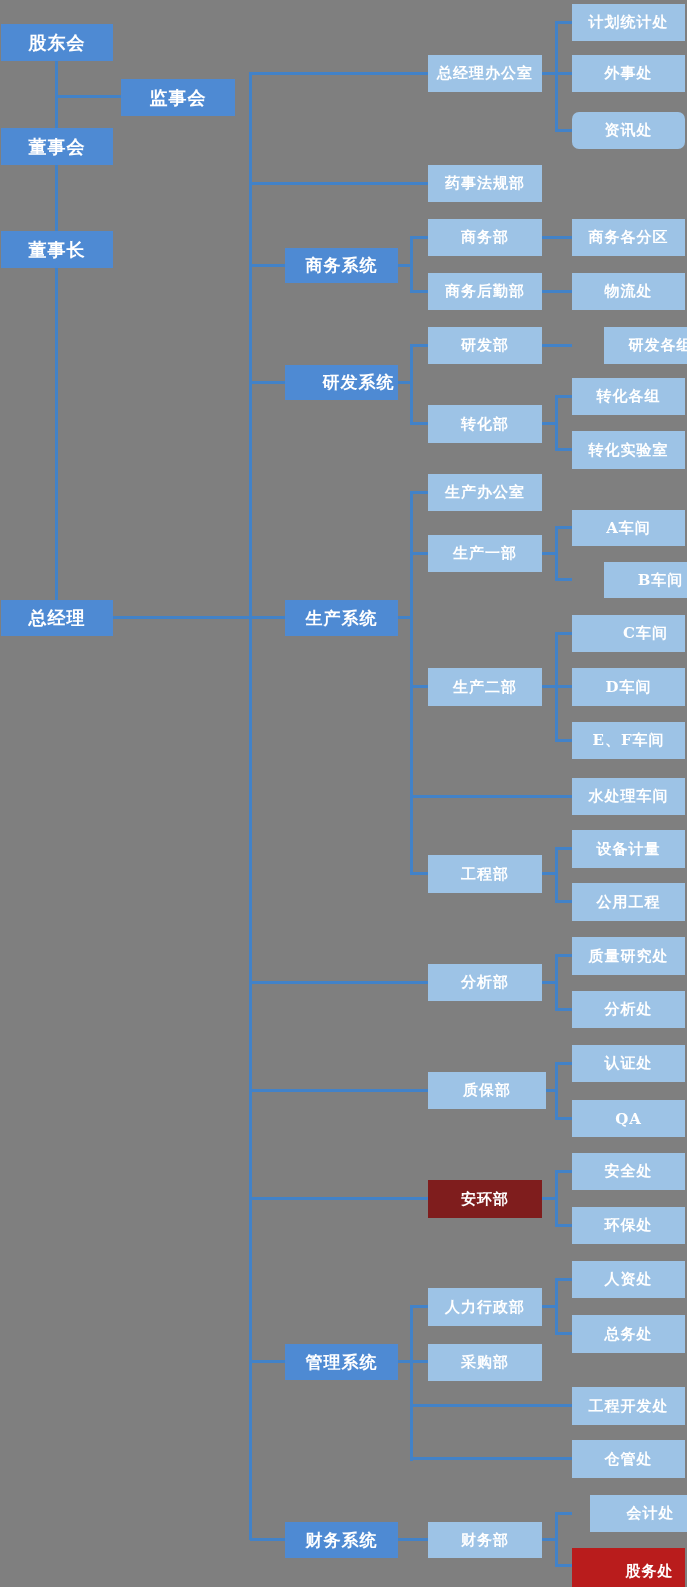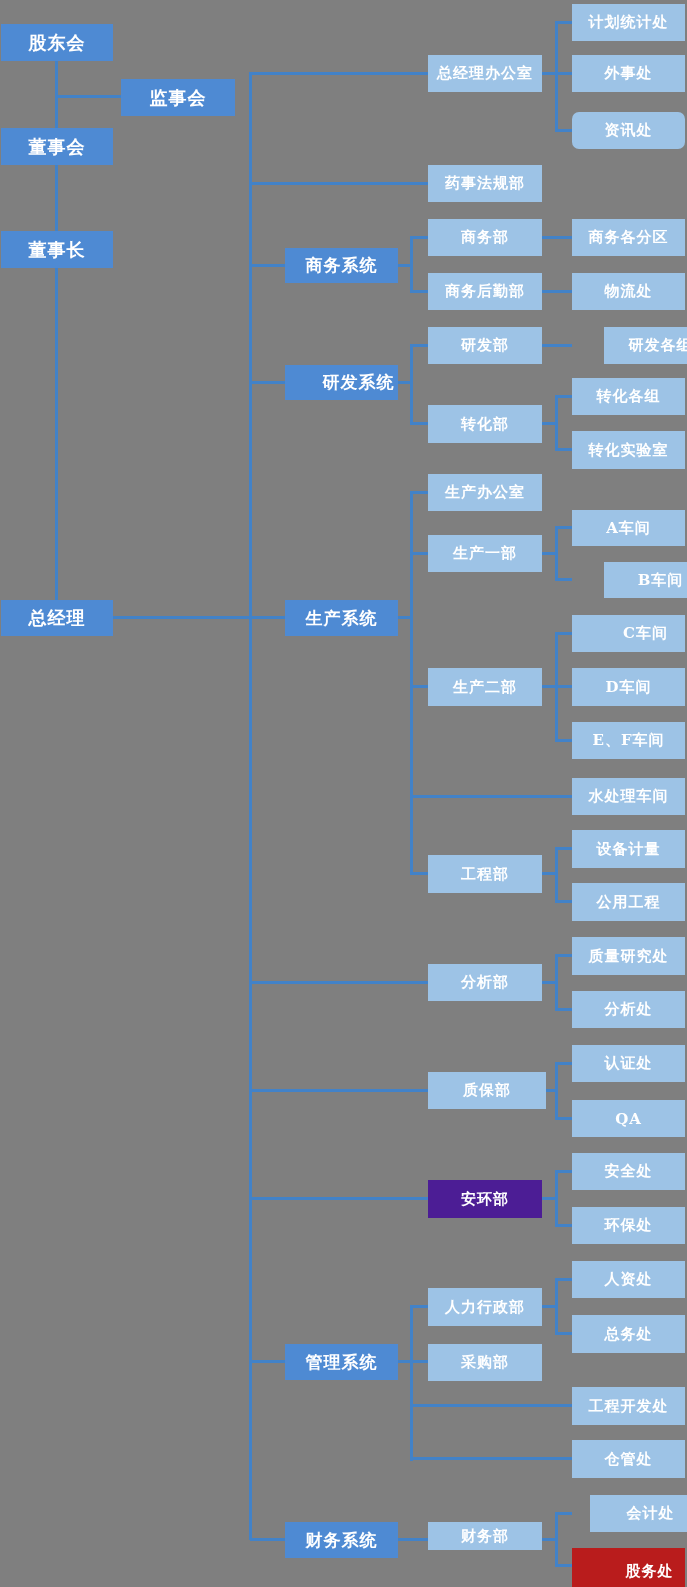--- a/index.html
+++ b/index.html
@@ -138,27 +138,27 @@
     <div class="node light" style="left: 572px; top: 778px; width: 113px; height: 37px; font-size: 15px; background: rgb(157, 195, 230); color: rgb(255, 255, 255);">水处理车间</div>
     <div class="node light" style="left: 428px; top: 855px; width: 114px; height: 38px; font-size: 15px; background: rgb(157, 195, 230); color: rgb(255, 255, 255);">工程部</div>
     <div class="node light" style="left: 572px; top: 830px; width: 113px; height: 38px; font-size: 15px; background: rgb(157, 195, 230); color: rgb(255, 255, 255);">设备计量</div>
     <div class="node light" style="left: 572px; top: 883px; width: 113px; height: 38px; font-size: 15px; background: rgb(157, 195, 230); color: rgb(255, 255, 255);">公用工程</div>
     <div class="node light" style="left: 428px; top: 964px; width: 114px; height: 37px; font-size: 15px; background: rgb(157, 195, 230); color: rgb(255, 255, 255);">分析部</div>
     <div class="node light" style="left: 572px; top: 937px; width: 113px; height: 38px; font-size: 15px; background: rgb(157, 195, 230); color: rgb(255, 255, 255);">质量研究处</div>
     <div class="node light" style="left: 572px; top: 991px; width: 113px; height: 37px; font-size: 15px; background: rgb(157, 195, 230); color: rgb(255, 255, 255);">分析处</div>
     <div class="node light" style="left: 428px; top: 1072px; width: 118px; height: 37px; font-size: 15px; background: rgb(157, 195, 230); color: rgb(255, 255, 255);">质保部</div>
     <div class="node light" style="left: 572px; top: 1045px; width: 113px; height: 37px; font-size: 15px; background: rgb(157, 195, 230); color: rgb(255, 255, 255);">认证处</div>
     <div class="node light" style="left: 572px; top: 1100px; width: 113px; height: 37px; font-size: 15px; background: rgb(157, 195, 230); color: rgb(255, 255, 255);">QA</div>
-    <div class="node light" style="left: 428px; top: 1180px; width: 114px; height: 38px; font-size: 15px; background: #4c1d95; color: rgb(255, 255, 255);">安环部</div>
+    <div class="node light" style="left: 428px; top: 1180px; width: 114px; height: 38px; font-size: 15px; background: #7f1d1d; color: rgb(255, 255, 255);">安环部</div>
     <div class="node light" style="left: 572px; top: 1153px; width: 113px; height: 37px; font-size: 15px; background: rgb(157, 195, 230); color: rgb(255, 255, 255);">安全处</div>
     <div class="node light" style="left: 572px; top: 1207px; width: 113px; height: 37px; font-size: 15px; background: rgb(157, 195, 230); color: rgb(255, 255, 255);">环保处</div>
     <div class="node dark" style="left: 285px; top: 1344px; width: 113px; height: 36px; font-size: 17px; background: rgb(78, 138, 211); color: rgb(255, 255, 255);">管理系统</div>
     <div class="node light" style="left: 428px; top: 1288px; width: 114px; height: 38px; font-size: 15px; background: rgb(157, 195, 230); color: rgb(255, 255, 255);">人力行政部</div>
     <div class="node light" style="left: 572px; top: 1261px; width: 113px; height: 37px; font-size: 15px; background: rgb(157, 195, 230); color: rgb(255, 255, 255);">人资处</div>
     <div class="node light" style="left: 572px; top: 1315px; width: 113px; height: 38px; font-size: 15px; background: rgb(157, 195, 230); color: rgb(255, 255, 255);">总务处</div>
     <div class="node light" style="left: 428px; top: 1344px; width: 114px; height: 37px; font-size: 15px; background: rgb(157, 195, 230); color: rgb(255, 255, 255);">采购部</div>
     <div class="node light" style="left: 572px; top: 1387px; width: 113px; height: 38px; font-size: 15px; background: rgb(157, 195, 230); color: rgb(255, 255, 255);">工程开发处</div>
     <div class="node light" style="left: 572px; top: 1440px; width: 113px; height: 38px; font-size: 15px; background: rgb(157, 195, 230); color: rgb(255, 255, 255);">仓管处</div>
     <div class="node dark" style="left: 285px; top: 1522px; width: 113px; height: 36px; font-size: 17px; background: rgb(78, 138, 211); color: rgb(255, 255, 255);">财务系统</div>
-    <div class="node light" style="left: 428px; top: 1522px; width: 114px; height: 28px; font-size: 15px; background: rgb(157, 195, 230); color: rgb(255, 255, 255);">财务部</div>
+    <div class="node light" style="left: 428px; top: 1522px; width: 114px; height: 36px; font-size: 15px; background: rgb(157, 195, 230); color: rgb(255, 255, 255);">财务部</div>
     <div class="node light" style="left: 572px; top: 1495px; width: 121px; height: 37px; font-size: 15px; background: rgb(157, 195, 230); color: rgb(255, 255, 255); margin-left: 18px;">会计处</div>
     <div class="node light" style="left: 572px; top: 1548px; width: 113px; height: 47px; font-size: 15px; background: #b91c1c; color: rgb(255, 255, 255); padding-left: 42px;">股务处</div>
   </div>
 
 </body></html>

